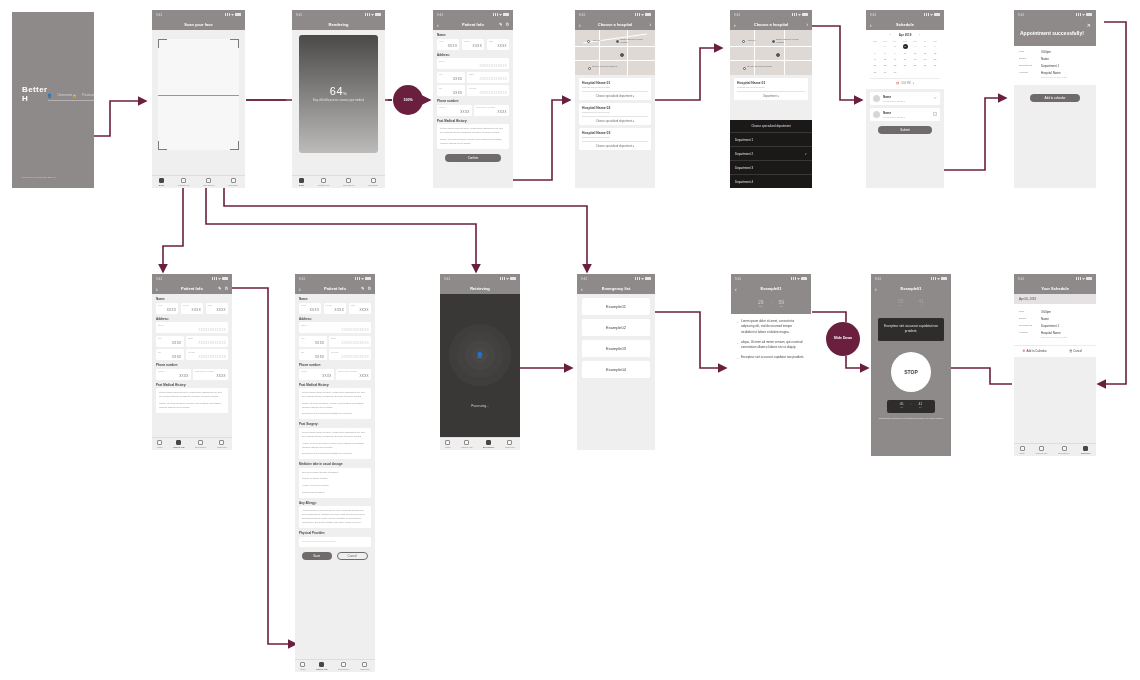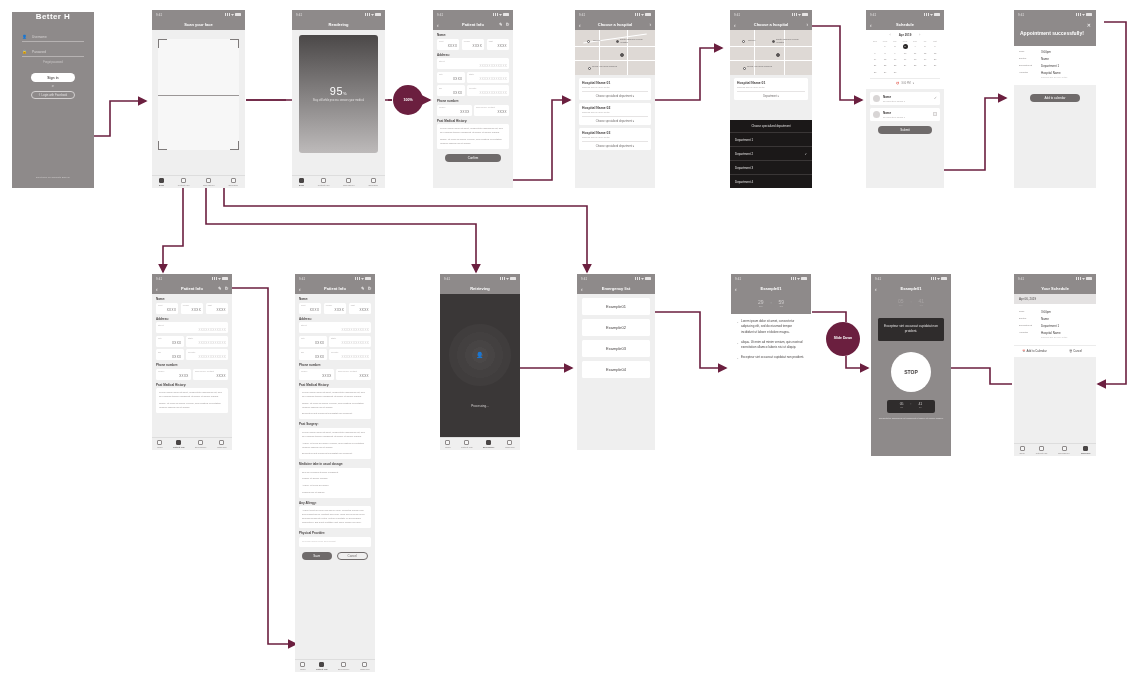--- a/index.html
+++ b/index.html
@@ -75,21 +75,21 @@
     font-size:3px; margin:0 auto;
   }
   .btn-outline {
     border:.5px solid #6f6b6b; color:#6f6b6b; border-radius:7px; height:8.5px;
     display:flex; align-items:center; justify-content:center; font-size:3px;
   }
 
   
   #p-login .login-inner {
     position:absolute; inset:0; background:#8e8a8a; display:flex;
-    flex-direction:column; align-items:center; justify-content:flex-start; padding:0 10px;
+    flex-direction:row; align-items:center; justify-content:space-between; padding:0 10px;
   }
   #p-login .brand { color:#fff; font-size:8px; font-weight:bold; letter-spacing:.4px; margin-bottom:13px; }
   #p-login .lrow { width:100%; display:flex; align-items:center; gap:5px; border-bottom:.5px solid #b6b2b2;
     padding-bottom:2px; margin-bottom:7px; }
   #p-login .lrow .lic { font-size:4px; color:#e4e2e2; width:5px; text-align:center;}
   #p-login .lrow .ltx { font-size:3.2px; color:#d8d5d5; }
   #p-login .forgot { align-self:center; font-size:2.6px; color:#cfcccc; margin:-3px 0 9px; }
   #p-login .signin { width:72%; height:9px; background:#fff; color:#5a5656; border-radius:6px;
     display:flex; align-items:center; justify-content:center; font-size:3.4px; font-weight:bold;}
   #p-login .ortx { font-size:2.6px; color:#d8d5d5; margin:3px 0; }
@@ -330,21 +330,21 @@
           <i class="sb-bars"></i>
           <i class="sb-wifi"></i>
           <i class="sb-batt"></i>
         </span>
     </div>
     <div class="navbar">
       <span>Rendering</span>
     </div>
     <div class="screen-body">
       <div class="renderpanel">
-        <div class="pct"><span>95</span><small>%</small></div>
+        <div class="pct"><span>64</span><small>%</small></div>
         <div class="rnote">Stay still while process sensors your medical</div>
       </div>
     </div>
     <div class="tabbar">
       <div class="tabitem active">
           <i class="tabicon"></i>
           <span class="tablabel">Scan</span>
         </div>
       <div class="tabitem">
           <i class="tabicon"></i>

